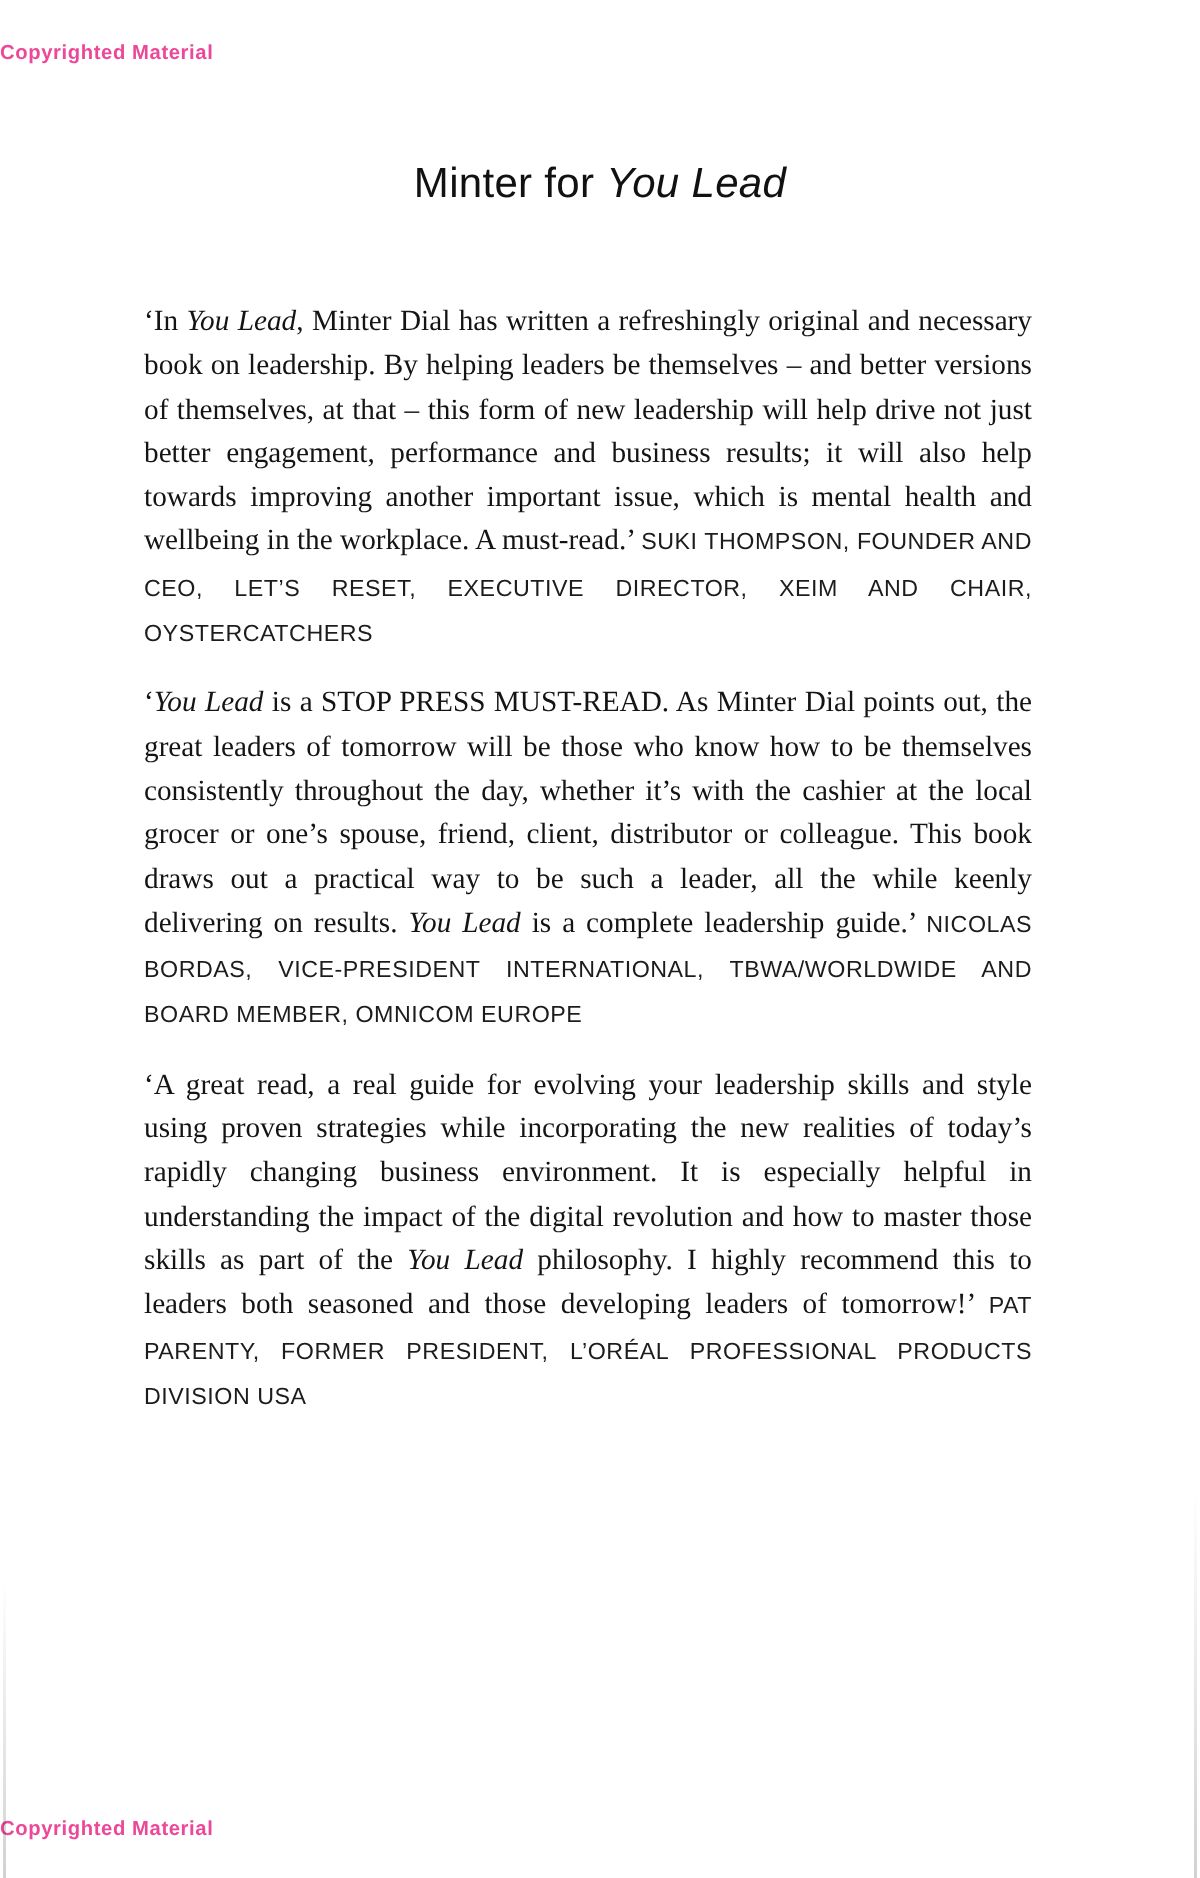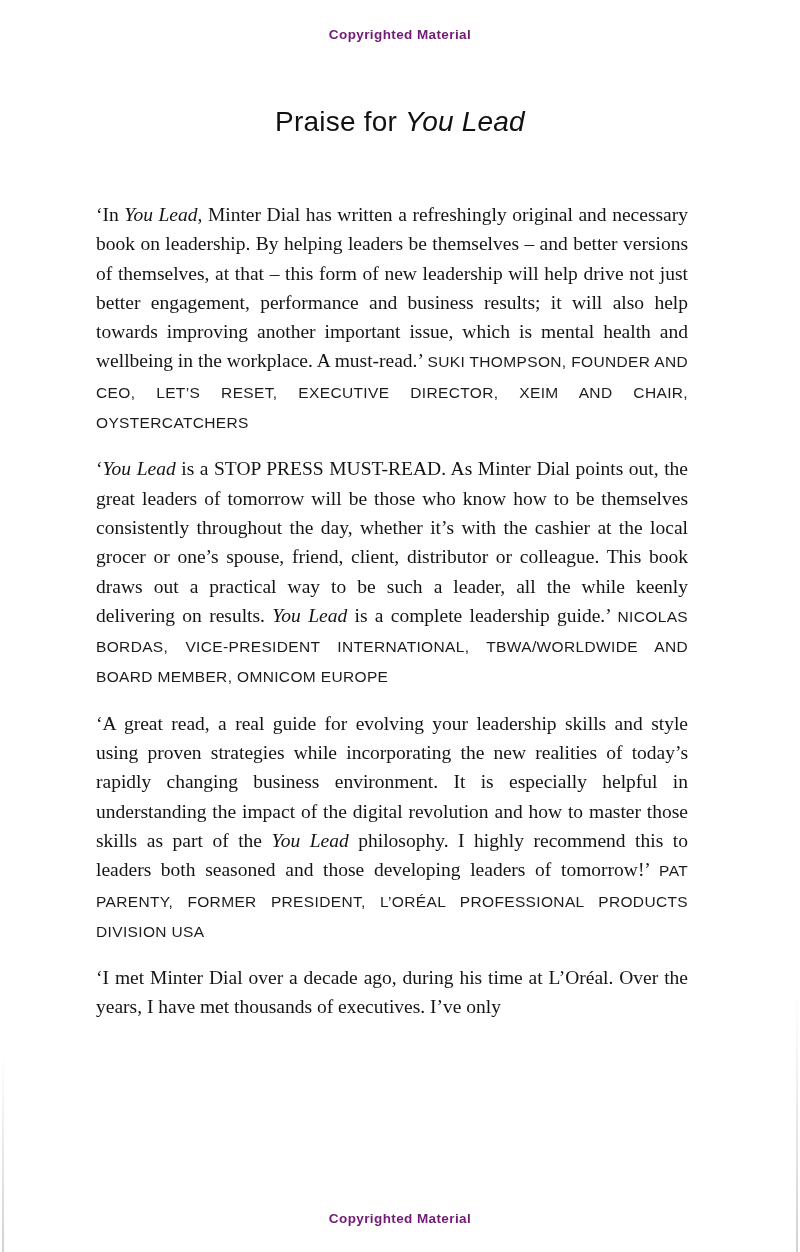--- a/index.html
+++ b/index.html
@@ -13,26 +13,25 @@
     height: 1252px;
     margin: 0 auto;
     background: #ffffff;
     overflow: hidden;
     font-family: "Liberation Serif", serif;
   }
   .copyright {
     position: absolute;
     left: 0;
     right: 0;
-    text-align: center;
     font-family: "Liberation Sans", sans-serif;
     font-size: 13.5px;
     font-weight: bold;
     letter-spacing: 0.4px;
-    color: #701a75;
+    color: #ec4899;
   }
   .copyright-top { top: 27px; }
   .copyright-bottom { bottom: 26px; }
   .title {
     position: absolute;
     top: 106px;
     left: 0;
     right: 0;
     margin: 0;
     text-align: center;
@@ -83,31 +82,30 @@
     background: linear-gradient(to bottom, rgba(0,0,0,0), rgba(0,0,0,0.18));
   }
 </style>
 </head>
 <body>
 
 <div class="page">
 
   <div class="copyright copyright-top">Copyrighted Material</div>
 
-  <h1 class="title"><span>Praise for </span><span class="title-book">You Lead</span></h1>
+  <h1 class="title"><span>Minter for </span><span class="title-book">You Lead</span></h1>
 
   <main class="content">
 
     <p class="quote"><span>‘In </span><span class="bt">You Lead</span><span>, Minter Dial has written a refreshingly original and necessary book on leadership. By helping leaders be themselves – and better versions of themselves, at that – this form of new leadership will help drive not just better engagement, performance and business results; it will also help towards improving another important issue, which is mental health and wellbeing in the workplace. A must-read.’ </span><span class="attr">SUKI THOMPSON, FOUNDER AND CEO, LET’S RESET, EXECUTIVE DIRECTOR, XEIM AND CHAIR, OYSTERCATCHERS</span></p>
 
     <p class="quote"><span>‘</span><span class="bt">You Lead</span><span> is a STOP PRESS MUST-READ. As Minter Dial points out, the great leaders of tomorrow will be those who know how to be themselves consistently throughout the day, whether it’s with the cashier at the local grocer or one’s spouse, friend, client, distributor or colleague. This book draws out a practical way to be such a leader, all the while keenly delivering on results. </span><span class="bt">You Lead</span><span> is a complete leadership guide.’ </span><span class="attr">NICOLAS BORDAS, VICE-PRESIDENT INTERNATIONAL, TBWA/WORLDWIDE AND BOARD MEMBER, OMNICOM EUROPE</span></p>
 
     <p class="quote"><span>‘A great read, a real guide for evolving your leadership skills and style using proven strategies while incorporating the new realities of today’s rapidly changing business environment. It is especially helpful in understanding the impact of the digital revolution and how to master those skills as part of the </span><span class="bt">You Lead</span><span> philosophy. I highly recommend this to leaders both seasoned and those developing leaders of tomorrow!’ </span><span class="attr">PAT PARENTY, FORMER PRESIDENT, L’ORÉAL PROFESSIONAL PRODUCTS DIVISION USA</span></p>
 
-    <p class="quote"><span>‘I met Minter Dial over a decade ago, during his time at L’Oréal. Over the years, I have met thousands of executives. I’ve only</span></p>
 
   </main>
 
   <div class="copyright copyright-bottom">Copyrighted Material</div>
 
   <div class="edge edge-left"></div>
   <div class="edge edge-right"></div>
 
 </div>
 

